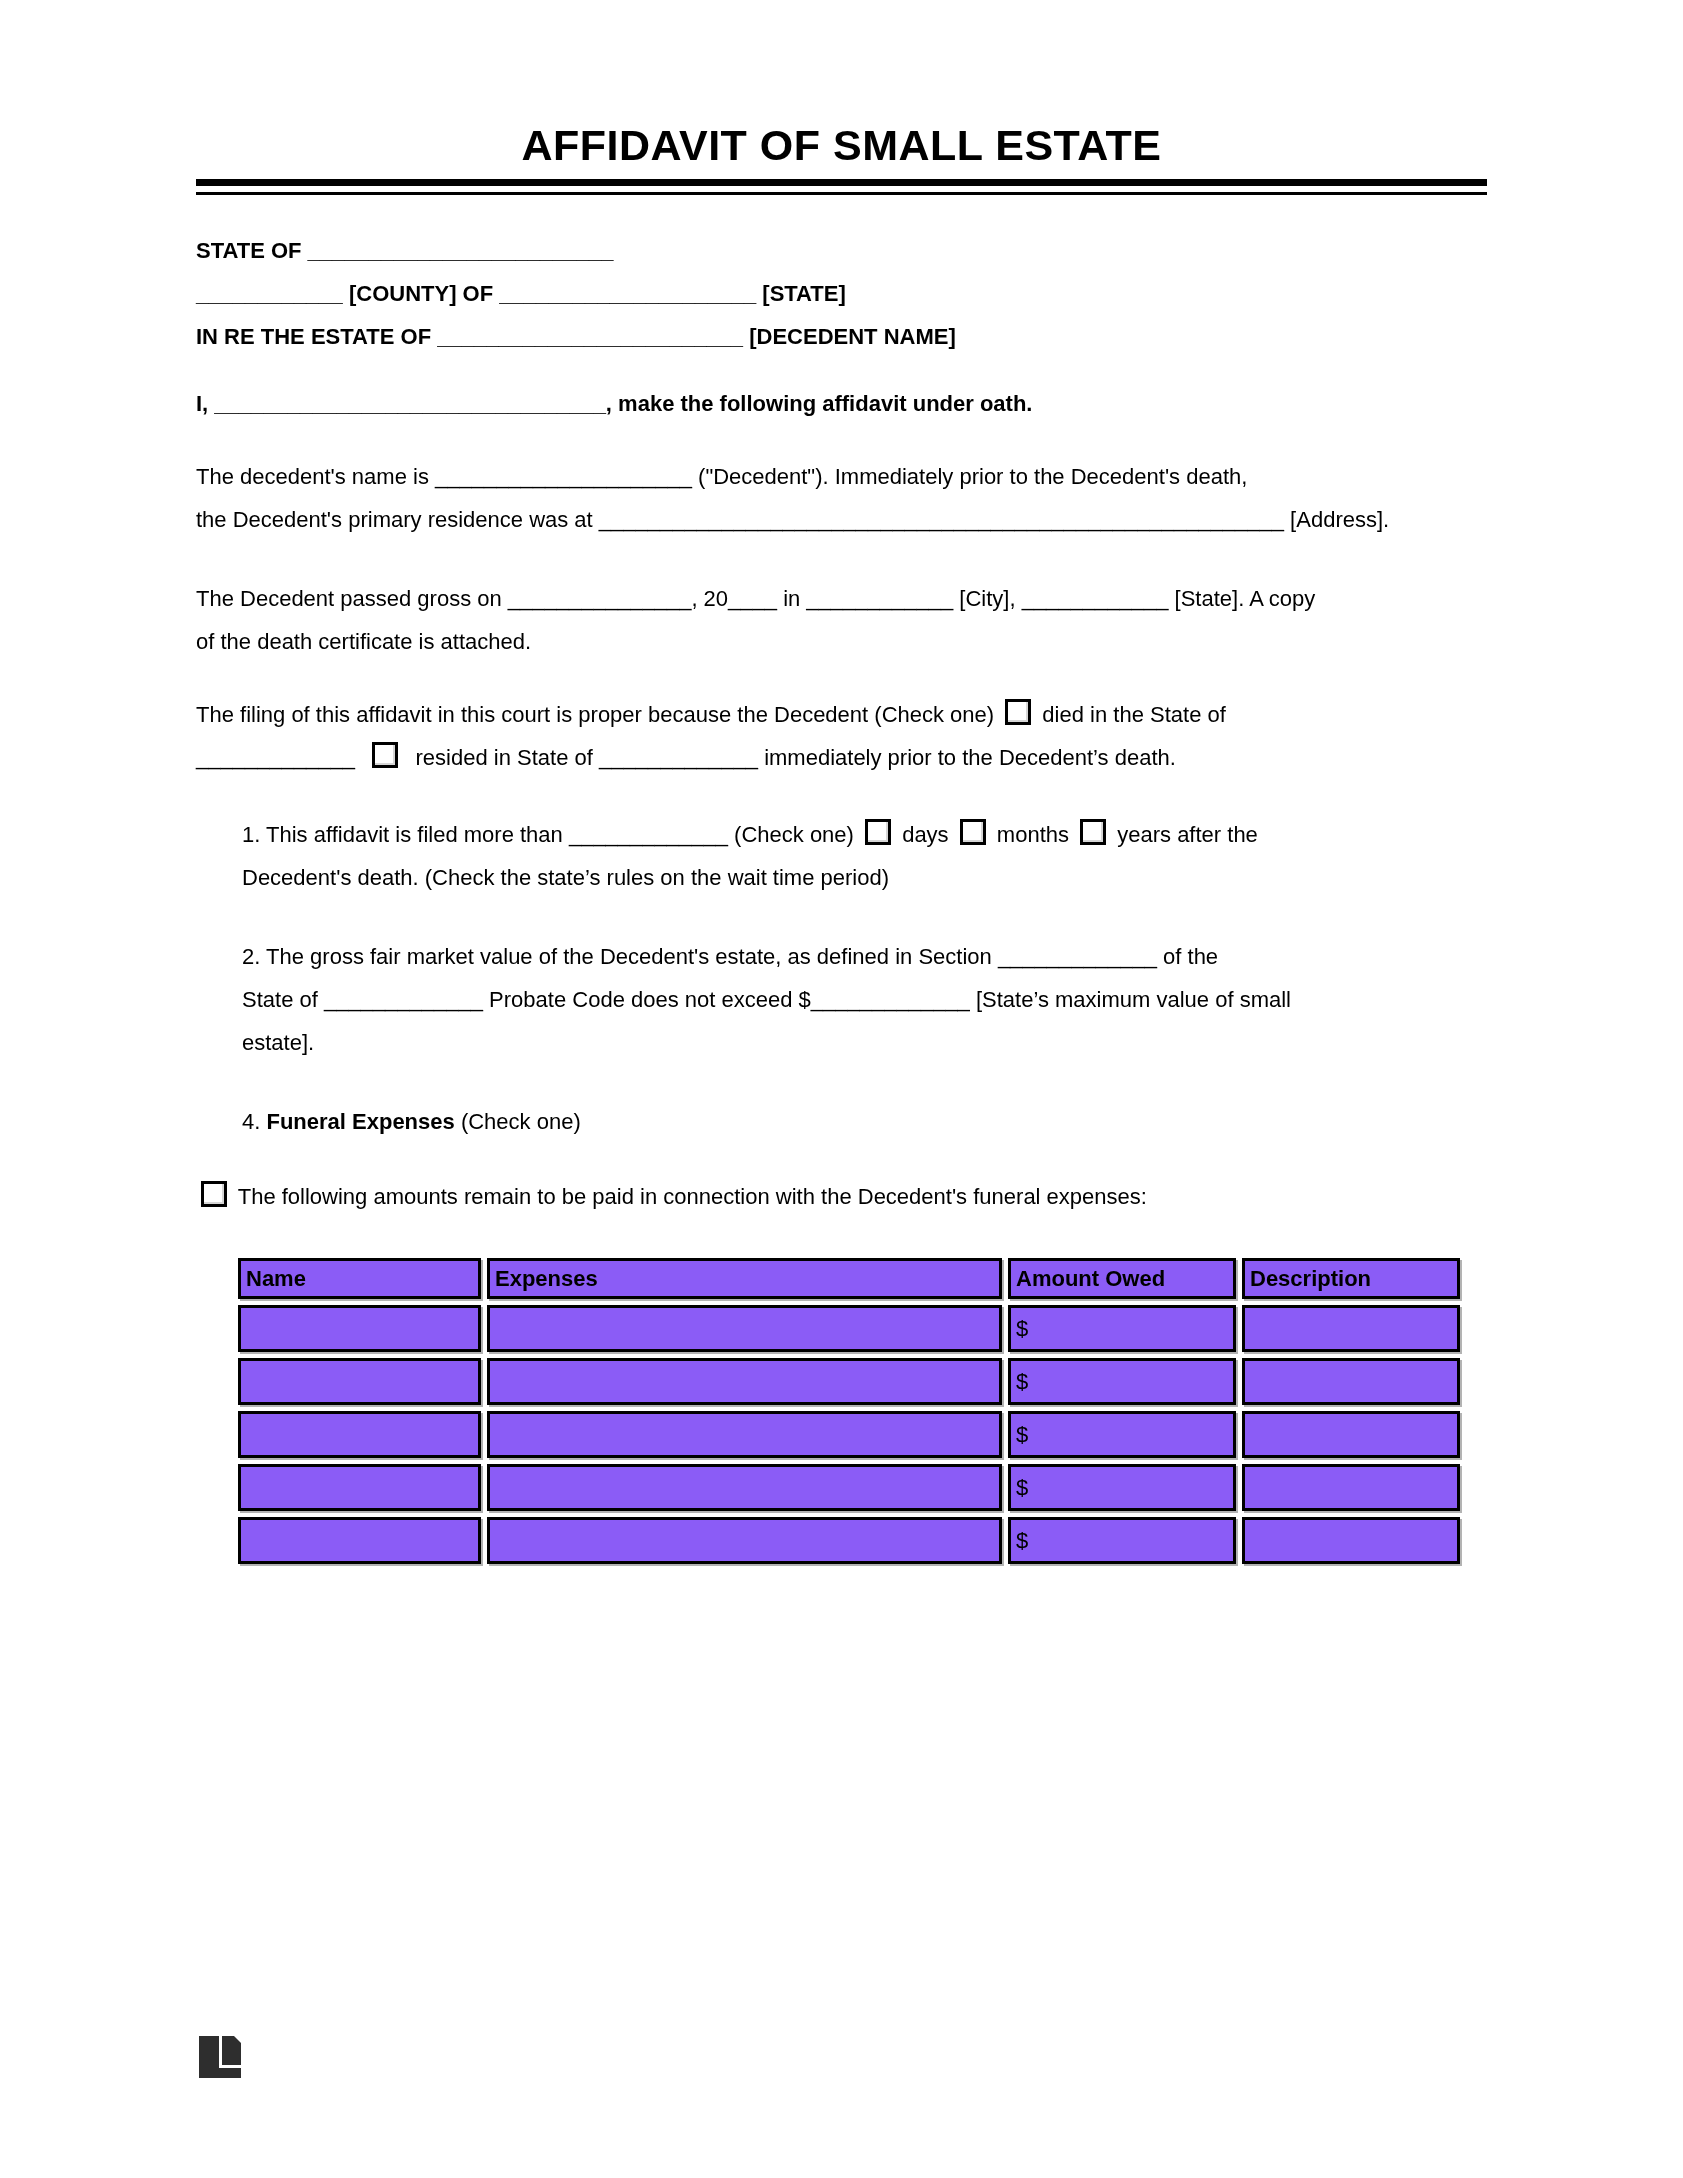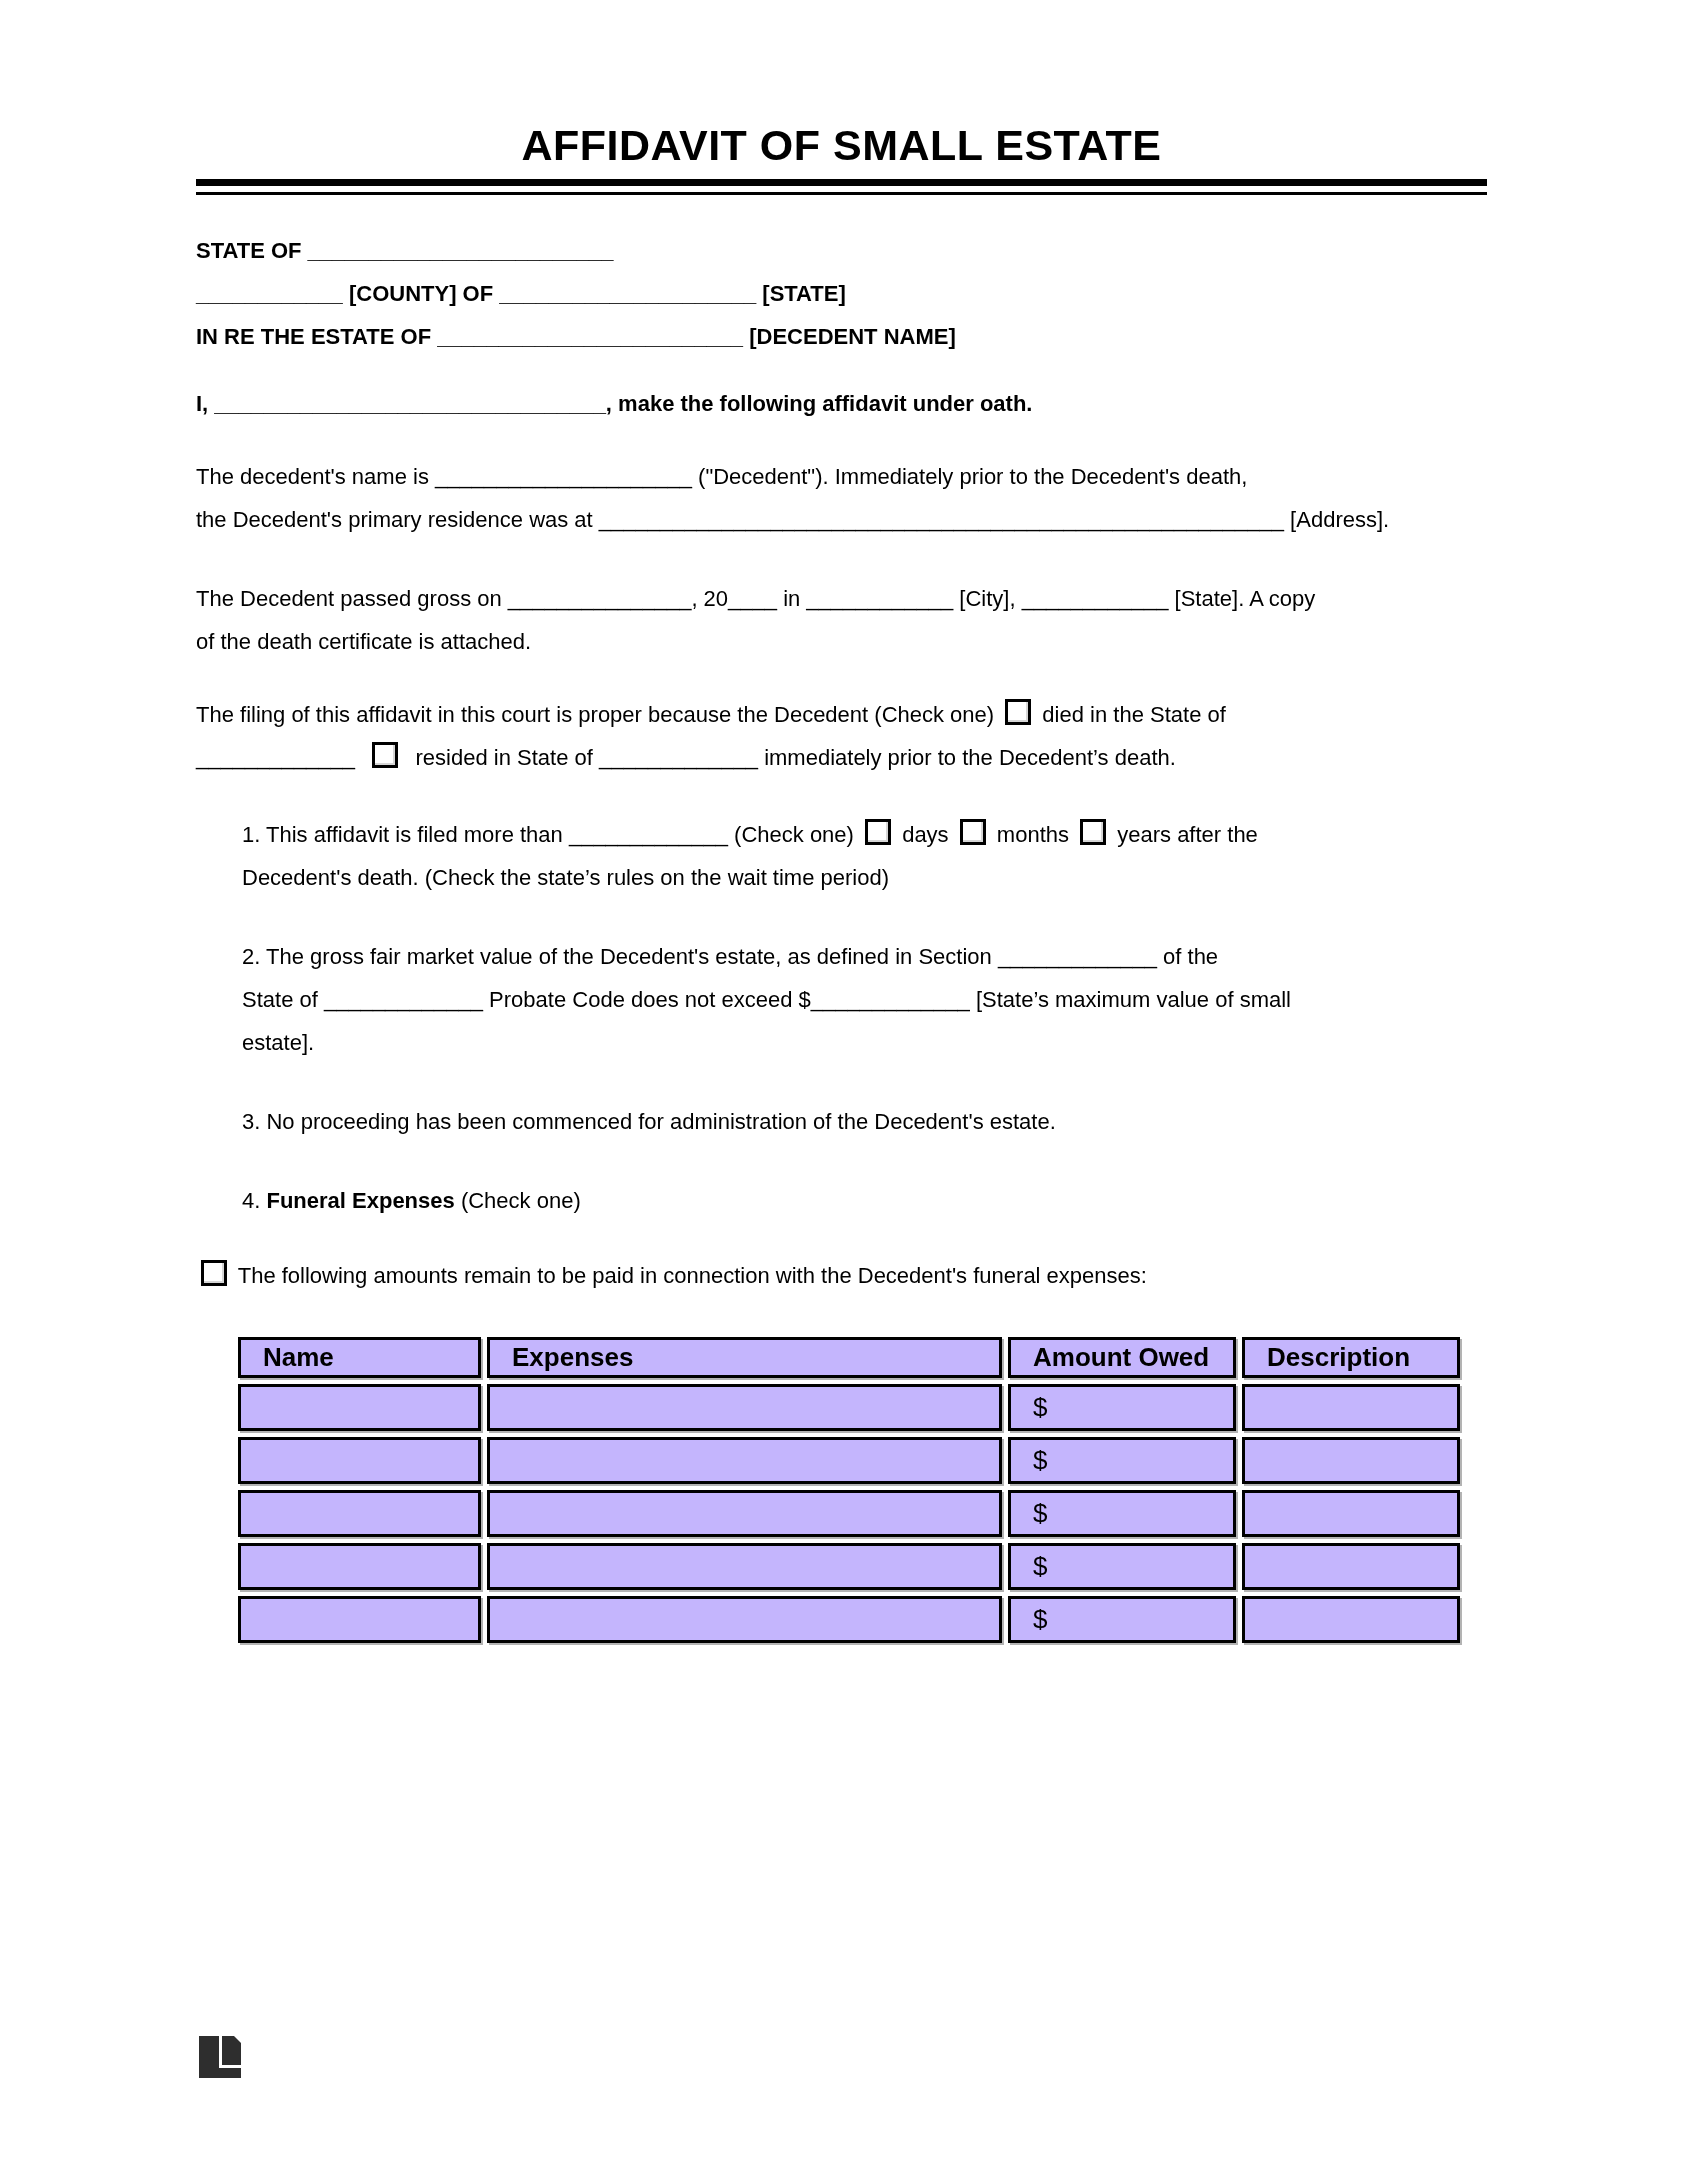--- a/index.html
+++ b/index.html
@@ -68,25 +68,25 @@
     margin-top:34px;
     margin-left:36px;
     border-collapse:separate;
     border-spacing:6px;
     table-layout:fixed;
   }
   table.expenses th, table.expenses td{
     box-sizing:border-box;
     border:3px solid #000;
     box-shadow:2px 2px 0 #b3b3b3;
-    background:#c4b5fd;
-    padding:0 22px;
+    background:#8b5cf6;
+    padding:0 5px;
     text-align:left;
     vertical-align:middle;
-    font-size:26px;
+    font-size:22px;
     overflow:hidden;
   }
   table.expenses th{height:41px;font-weight:bold;}
   table.expenses td{height:47px;font-weight:normal;}
   .logo{
     position:absolute;
     left:199px;
     top:2036px;
     width:42px;
     height:42px;
@@ -115,21 +115,20 @@
 
     <p class="mt-p3"><span>The filing of this affidavit in this court is proper because the Decedent (Check one) </span><span class="checkbox"></span><span> died in the State of</span><br><span>_____________  </span><span class="checkbox"></span><span>  resided in State of _____________ immediately prior to the Decedent’s death.</span></p>
 
 
     <p class="indent mt-item1"><span>1. This affidavit is filed more than _____________ (Check one) </span><span class="checkbox"></span><span> days </span><span class="checkbox"></span><span> months </span><span class="checkbox"></span><span> years after the</span><br><span>Decedent's death. (Check the state’s rules on the wait time period)</span></p>
 
     <p class="indent mt-item2">2. The gross fair market value of the Decedent's estate, as defined in Section _____________ of the
 State of _____________ Probate Code does not exceed $_____________ [State’s maximum value of small
 estate].</p>
 
-    <p class="indent mt-item3">3. No proceeding has been commenced for administration of the Decedent's estate.</p>
 
     <p class="indent mt-item4"><span>4. </span><span class="b">Funeral Expenses</span><span> (Check one)</span></p>
 
 
     <p class="mt-cb2"><span class="checkbox"></span><span> The following amounts remain to be paid in connection with the Decedent's funeral expenses:</span></p>
 
     <table class="expenses">
       <colgroup>
         <col style="width:243px">
         <col style="width:515px">

